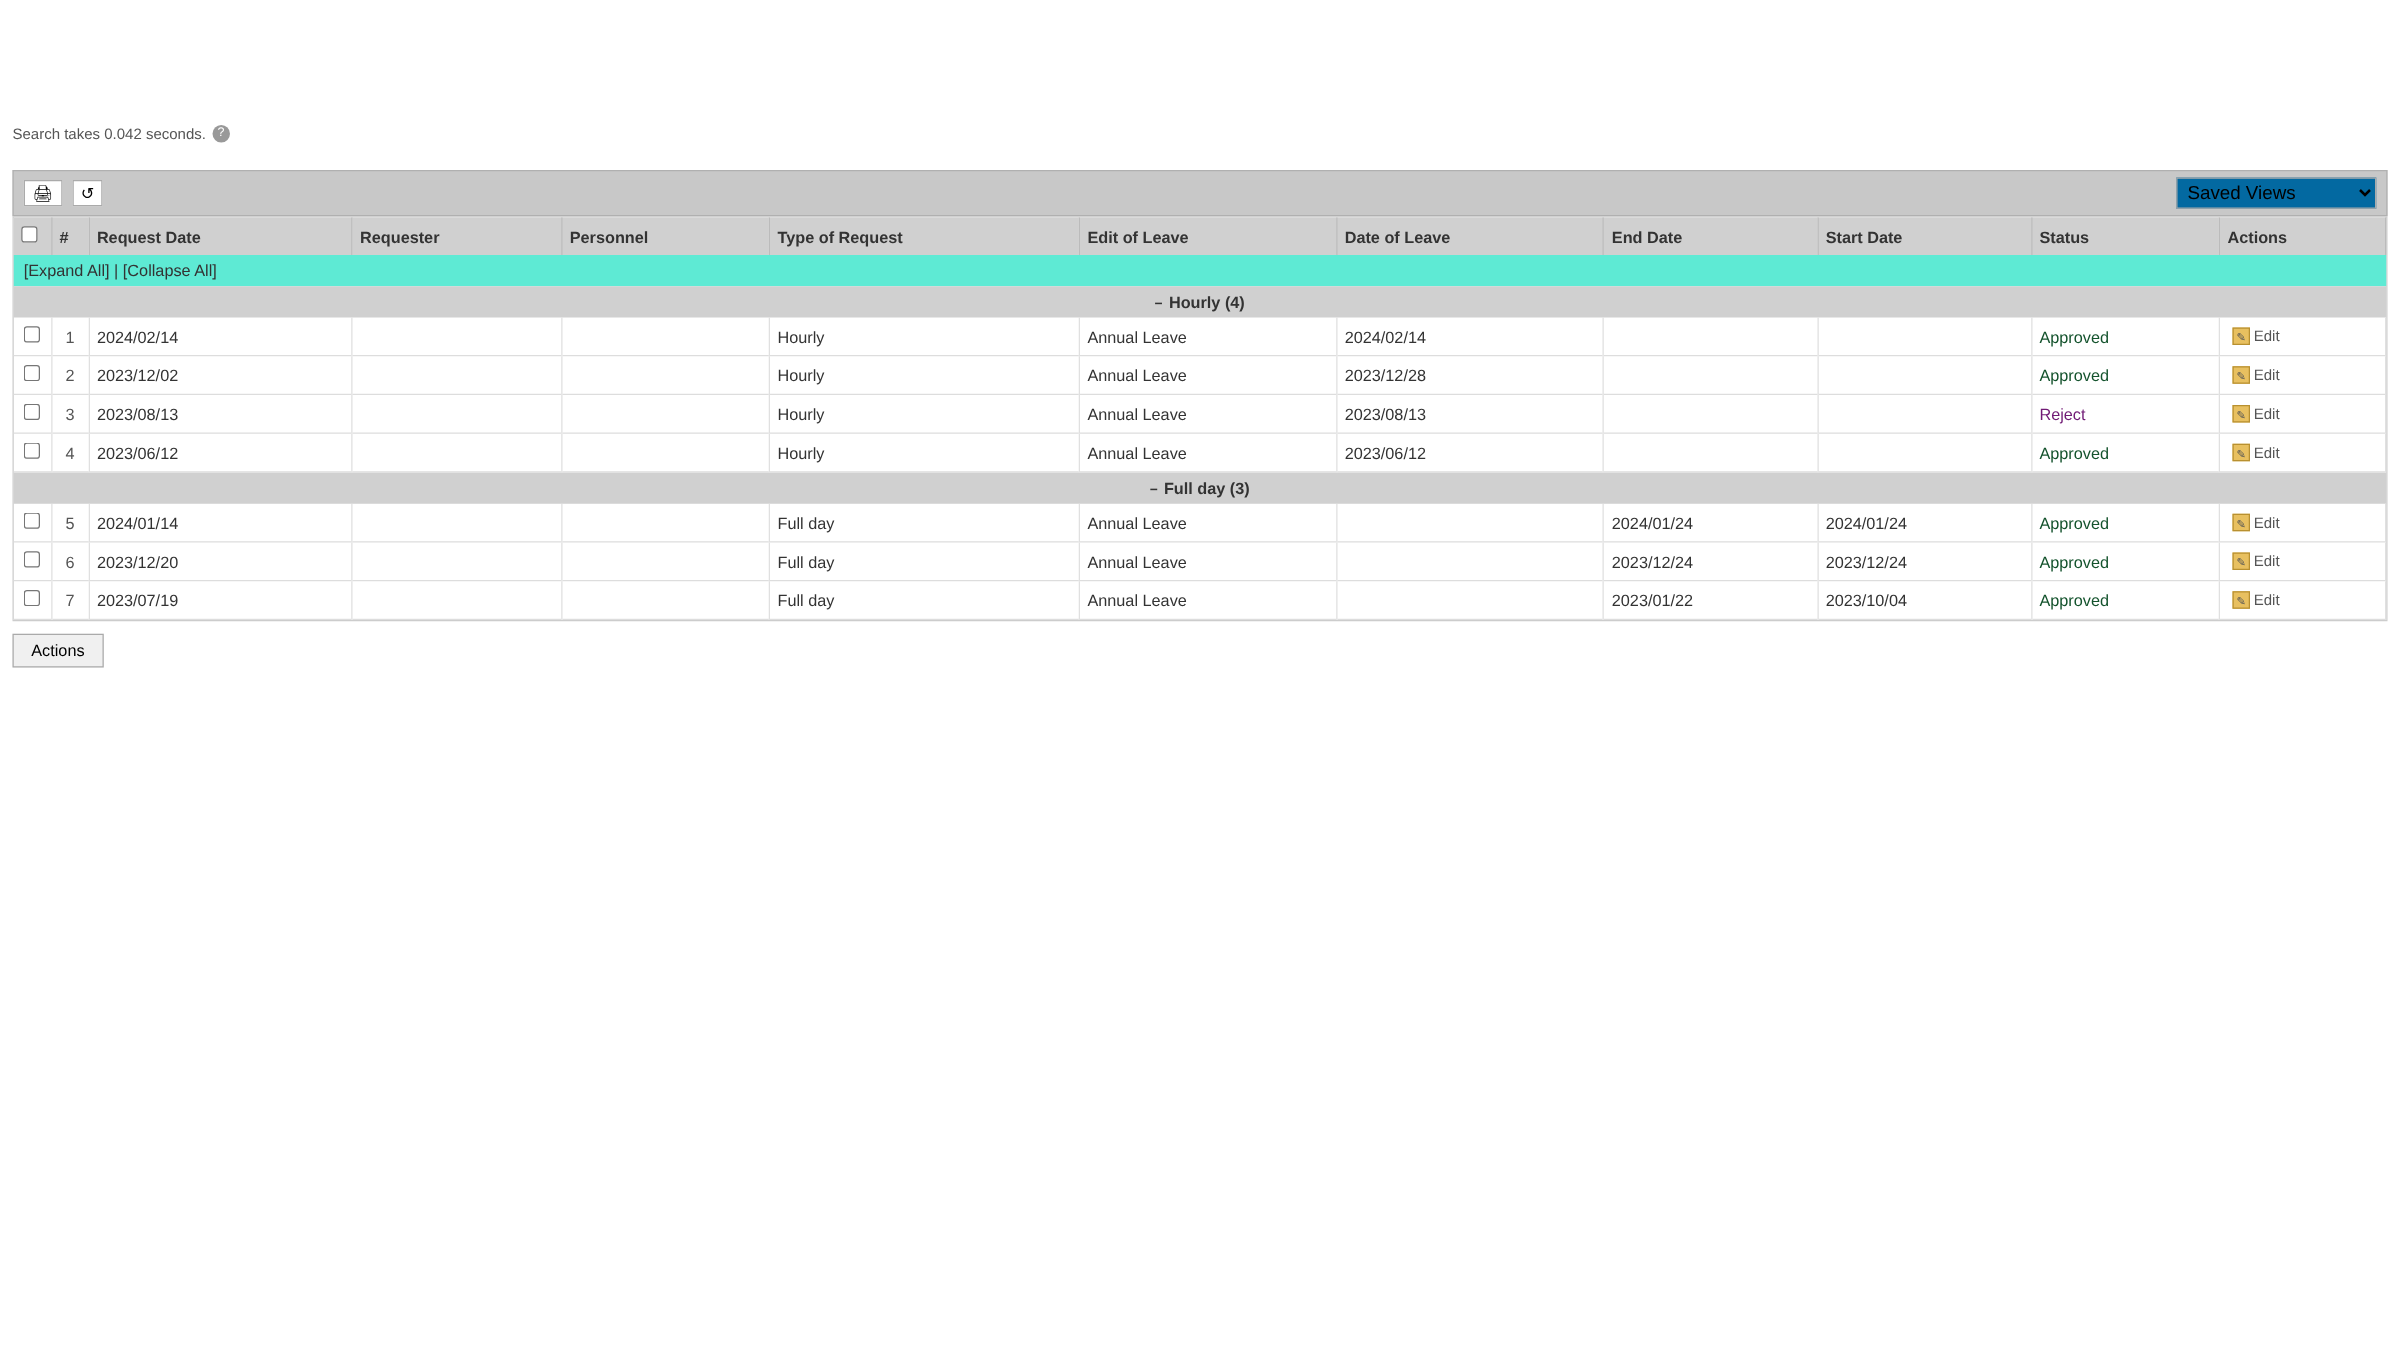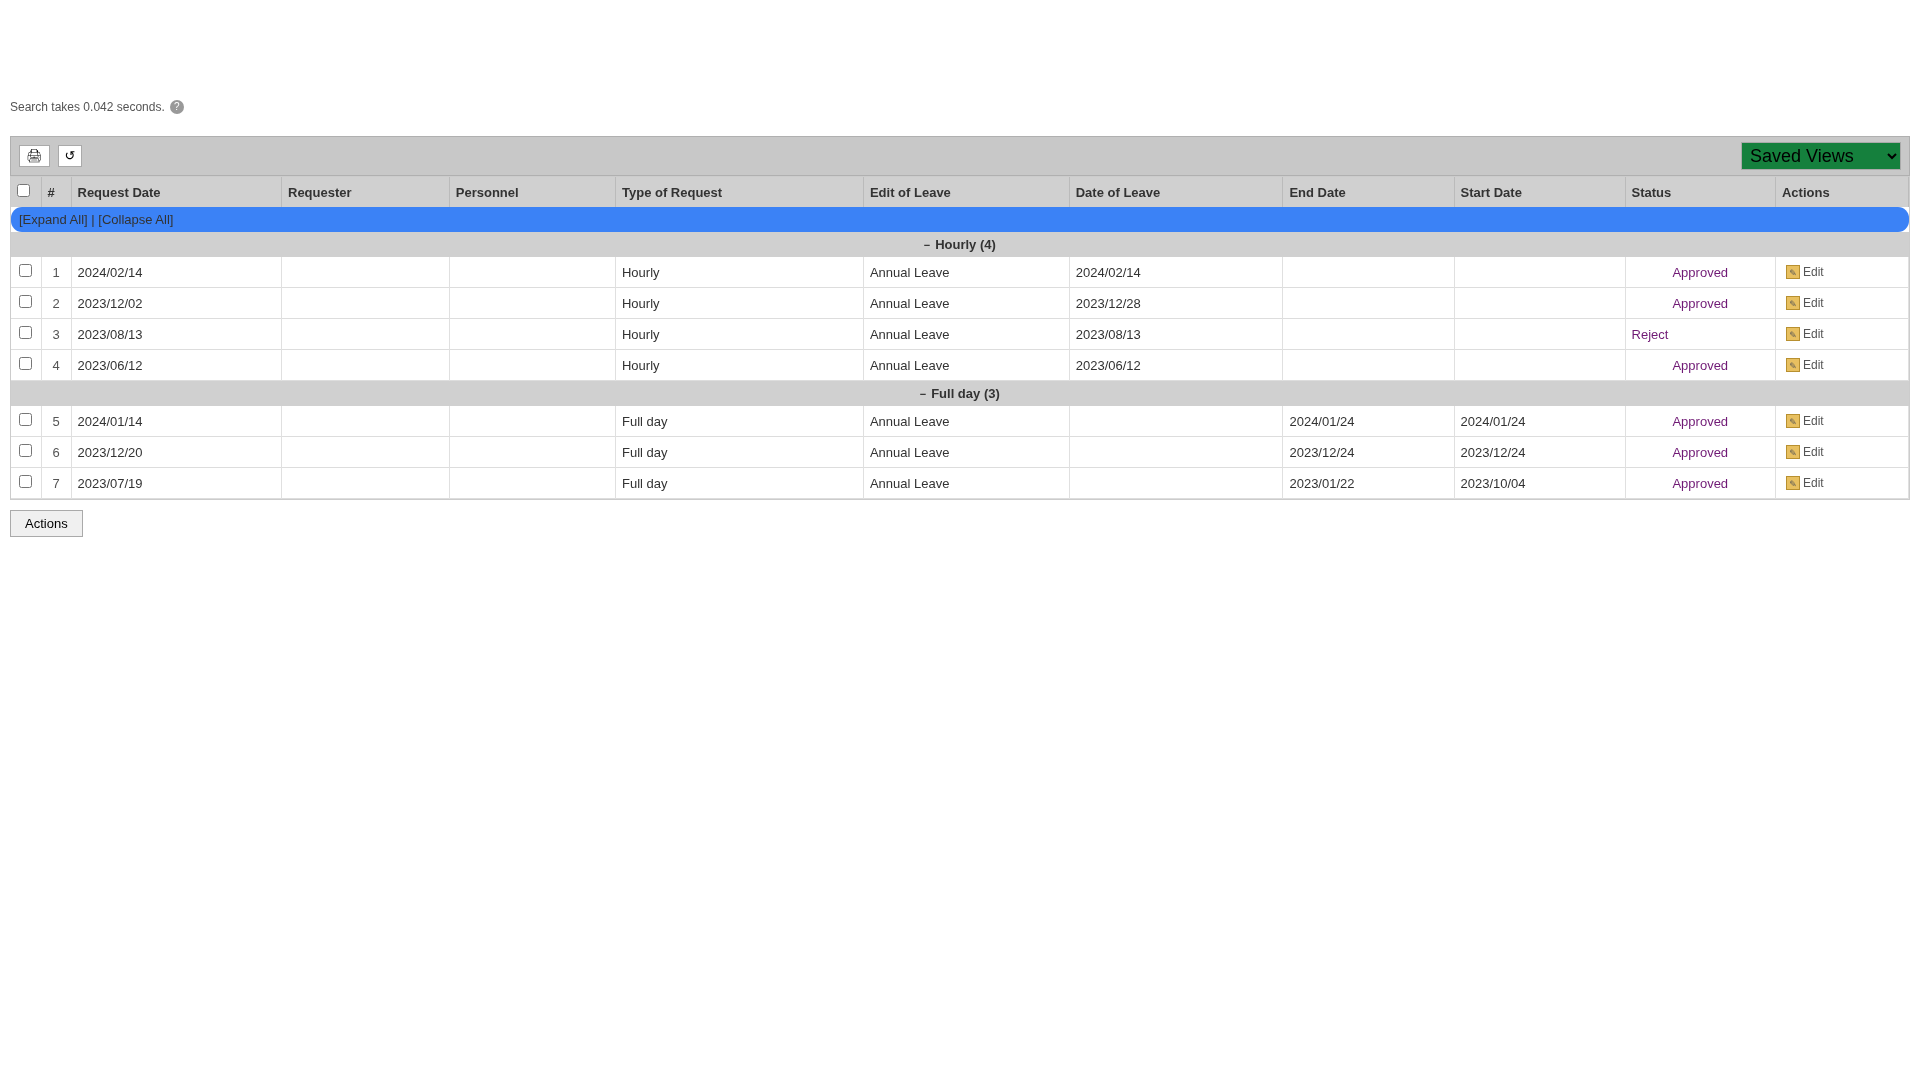--- a/index.html
+++ b/index.html
@@ -7,43 +7,43 @@
 
     .page-wrapper { padding: 100px 10px 10px 10px; }
 
     .search-info { font-size: 12px; color: #555; margin-bottom: 22px; display: flex; align-items: center; gap: 5px; }
     .help-icon { display: inline-block; width: 14px; height: 14px; border-radius: 50%; background: #999; color: #fff; font-size: 10px; text-align: center; line-height: 14px; cursor: pointer; }
 
     .toolbar { background: #c8c8c8; padding: 5px 8px; display: flex; align-items: center; justify-content: space-between; border: 1px solid #b0b0b0; }
     .toolbar-left { display: flex; gap: 8px; align-items: center; }
     .toolbar-btn { background: #fff; border: 1px solid #aaa; padding: 2px 6px; cursor: pointer; font-size: 13px; line-height: 1.2; }
 
-    .saved-views-select { font-size: 18px; padding: 2px 4px; border: 1px solid #aaa; background: #15803d; cursor: pointer; min-width: 160px; }
+    .saved-views-select { font-size: 15px; padding: 2px 4px; border: 1px solid #aaa; background: #0369a1; cursor: pointer; min-width: 160px; }
 
     .table-container { border: 1px solid #ccc; }
 
     table { width: 100%; border-collapse: collapse; }
     thead tr { background: #d0d0d0; }
     thead th { padding: 7px 6px; text-align: left; font-weight: bold; font-size: 13px; border-right: 1px solid #bbb; white-space: nowrap; }
     thead th:first-child { width: 30px; }
     thead th:nth-child(2) { width: 30px; }
 
-    .expand-row td { background: #3b82f6; padding: 5px 8px; font-size: 13px; border-radius: 11px; }
+    .expand-row td { background: #5eead4; padding: 5px 8px; font-size: 13px; }
     .expand-row a { color: #333; text-decoration: none; cursor: pointer; }
 
     .group-header td { background: #d0d0d0; padding: 5px 8px; font-weight: bold; font-size: 13px; text-align: center; }
     .group-collapse-btn { cursor: pointer; margin-right: 5px; font-size: 11px; display: inline-block; }
 
     tbody tr.data-row { border-bottom: 1px solid #ddd; }
     tbody tr.data-row td { padding: 6px 6px; border-right: 1px solid #e0e0e0; font-size: 13px; }
 
     .checkbox-cell { width: 30px; text-align: center; }
     .num-cell { width: 30px; text-align: center; color: #555; }
 
-    .status-approved { color: #701a75; text-align: center; }
+    .status-approved { color: #14532d; }
     .status-reject { color: #701a75; }
 
     .edit-btn { background: none; border: none; cursor: pointer; color: #555; font-size: 12px; display: flex; align-items: center; gap: 3px; padding: 2px 4px; }
     .edit-icon { display: inline-block; width: 14px; height: 14px; background: #e8c060; border: 1px solid #b89030; font-size: 9px; text-align: center; line-height: 14px; }
 
     .actions-btn { margin-top: 10px; padding: 5px 14px; background: #f0f0f0; border: 1px solid #aaa; cursor: pointer; font-size: 13px; }
   </style>
 </head>
 <body>
 

